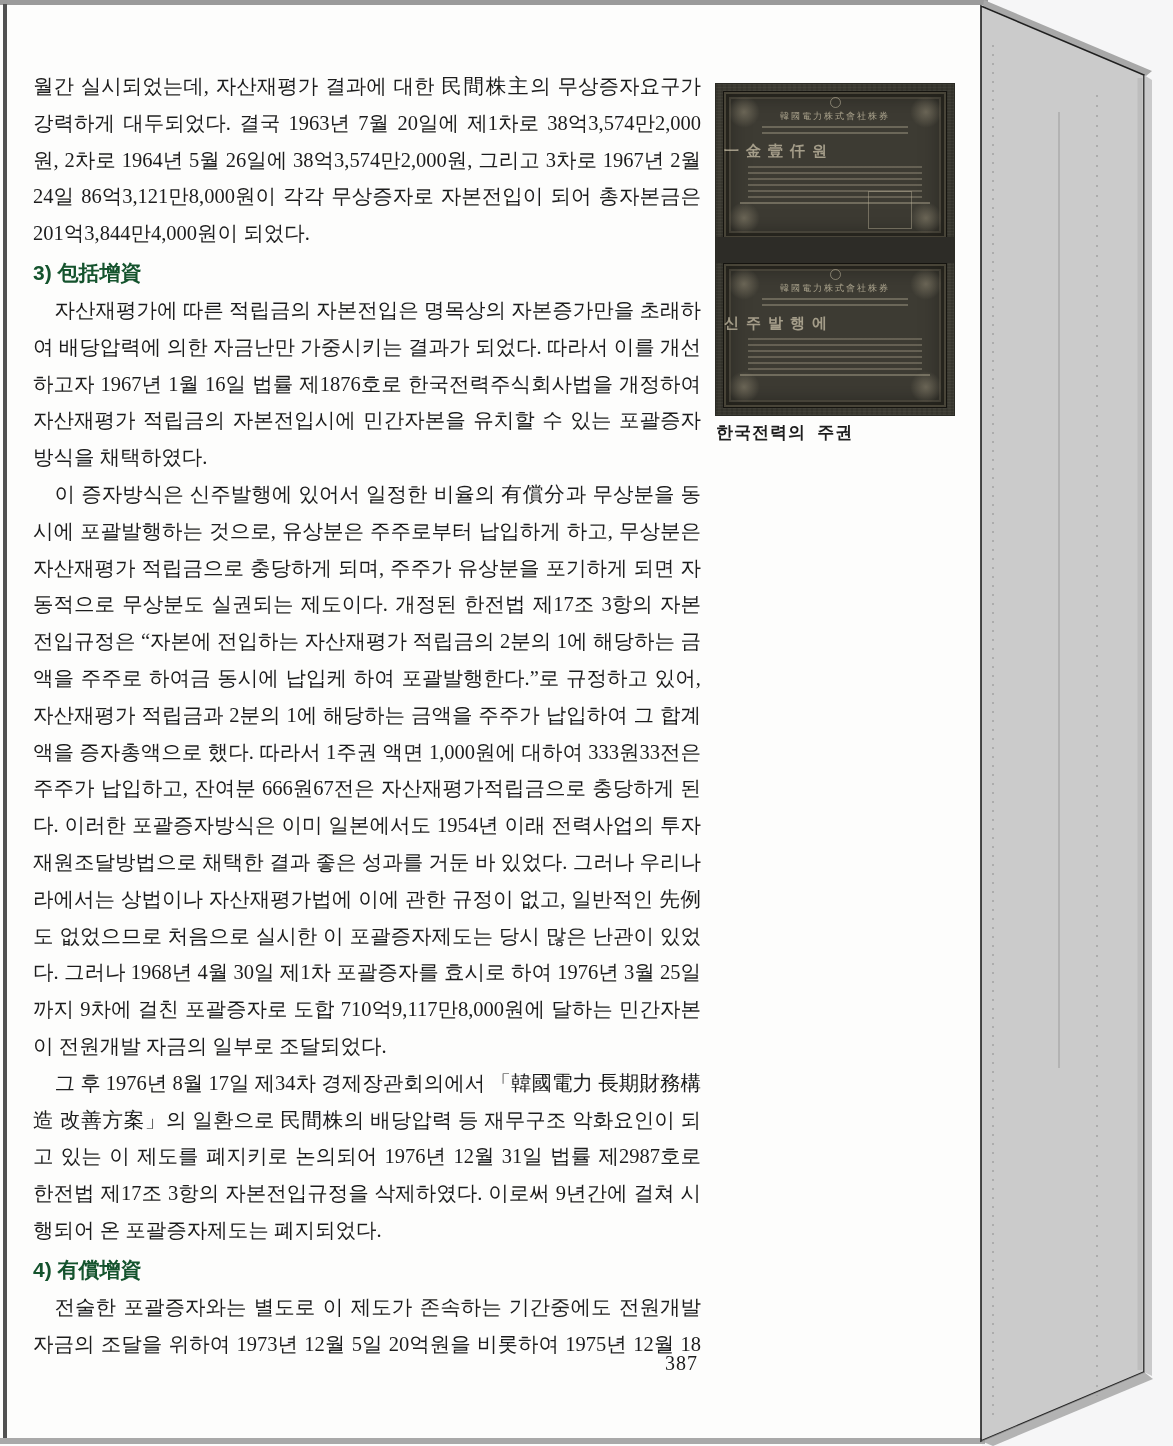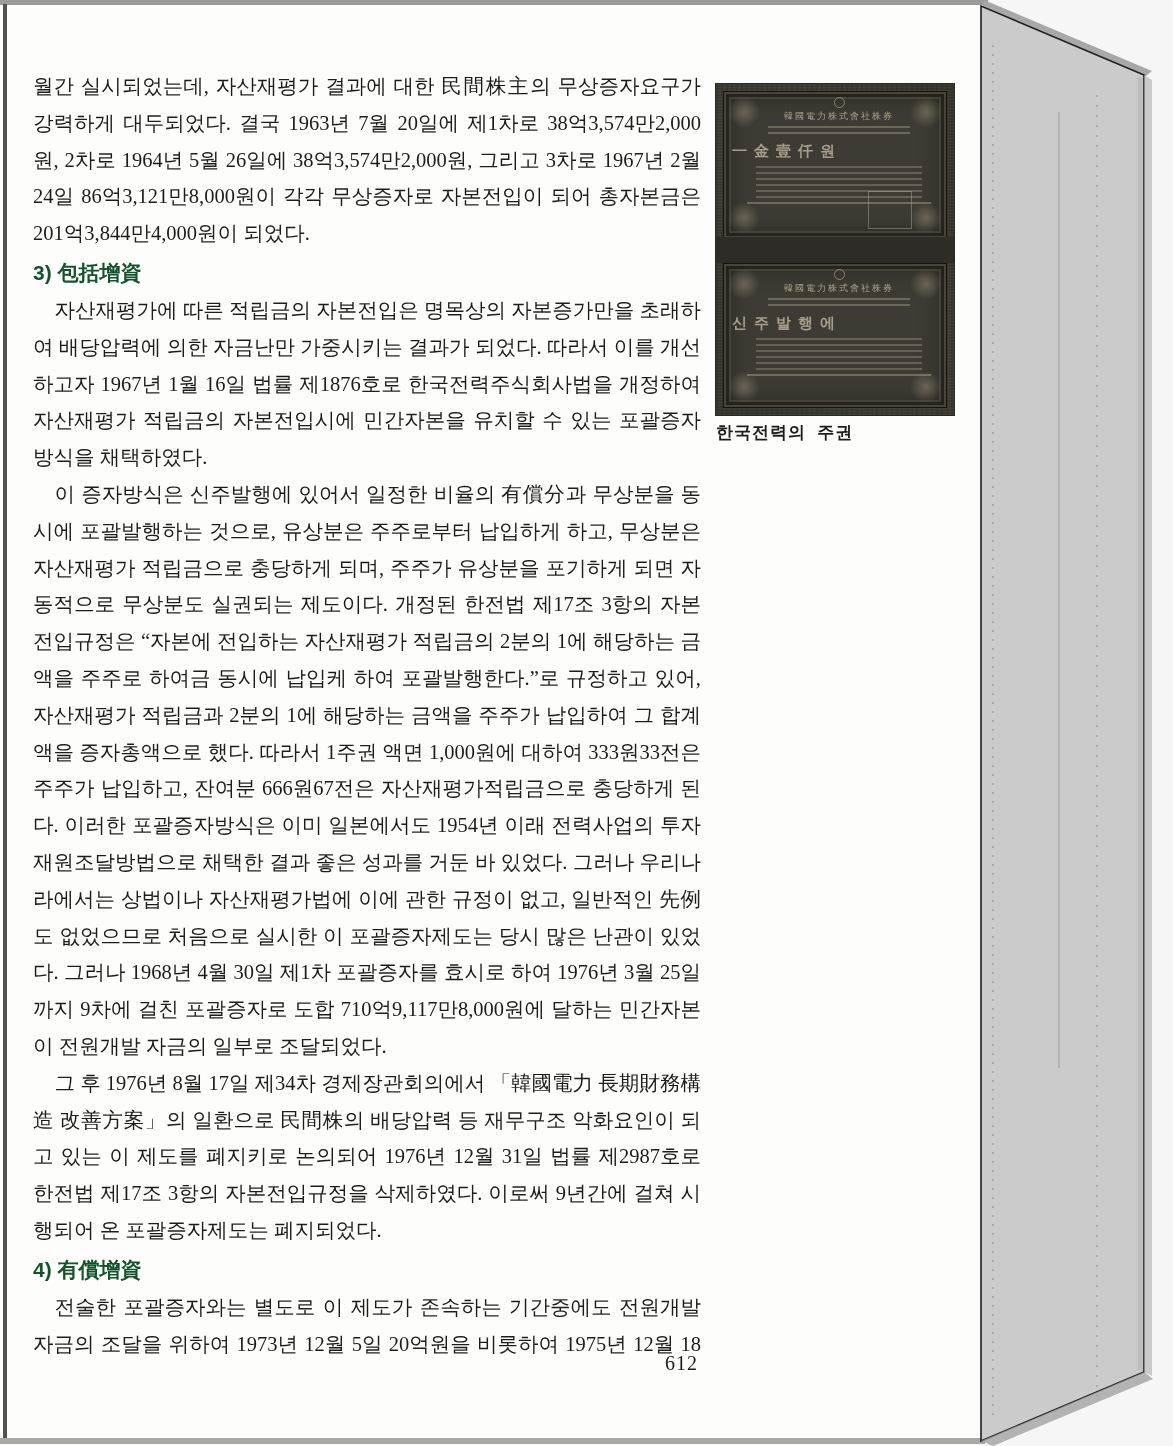--- a/index.html
+++ b/index.html
@@ -55,21 +55,20 @@
   }
   .cert{
     position:absolute;left:7px;right:7px;
     background:#3d3b33;
     border:1px solid #14130f;
     box-shadow:
       inset 0 0 0 2px rgba(158,148,122,.30),
       inset 0 0 0 5px rgba(12,12,9,.55),
       inset 0 0 0 7px rgba(158,148,122,.18),
       inset 0 0 24px rgba(0,0,0,.55);
-    padding-left: 8px;
   }
   .cert-top{top:7px;height:146px;}
   .cert-bottom{top:179px;height:143px;}
   .cert-gap{position:absolute;left:0;right:0;top:153px;height:26px;background:#2d2c27;}
   .cert-circle{
     width:9px;height:9px;border-radius:50%;
     border:1px solid rgba(195,185,160,.55);
     margin:5px auto 2px auto;
   }
   .cert-title{
@@ -166,21 +165,21 @@
           <div class="cert-title">韓國電力株式會社株券</div>
           <div class="cert-meta"></div>
           <div class="cert-amount">신주발행에</div>
           <div class="cert-lines"></div>
           <div class="cert-foot"></div>
         </div>
       </div>
       <div class="figure-caption">한국전력의 주권</div>
     </div>
 
-    <div class="page-number">612</div>
+    <div class="page-number">387</div>
   </div>
 
   <svg class="page-stack" width="1173" height="1446" viewBox="0 0 1173 1446" xmlns="http://www.w3.org/2000/svg">
 
     <polygon points="984,0 1152,71 1146,76 983,6" fill="#a8a8a8"></polygon>
 
     <polygon points="981,6 1144,75 1144,1372 981,1441" fill="#cbcbcb" stroke="#1f1f1f" stroke-width="1.6"></polygon>
 
     <line x1="993" y1="45" x2="993" y2="1420" stroke="#a3a3a3" stroke-width="1.5" stroke-dasharray="2,7"></line>
     <line x1="1059" y1="112" x2="1059" y2="1068" stroke="#ababab" stroke-width="1.5"></line>

